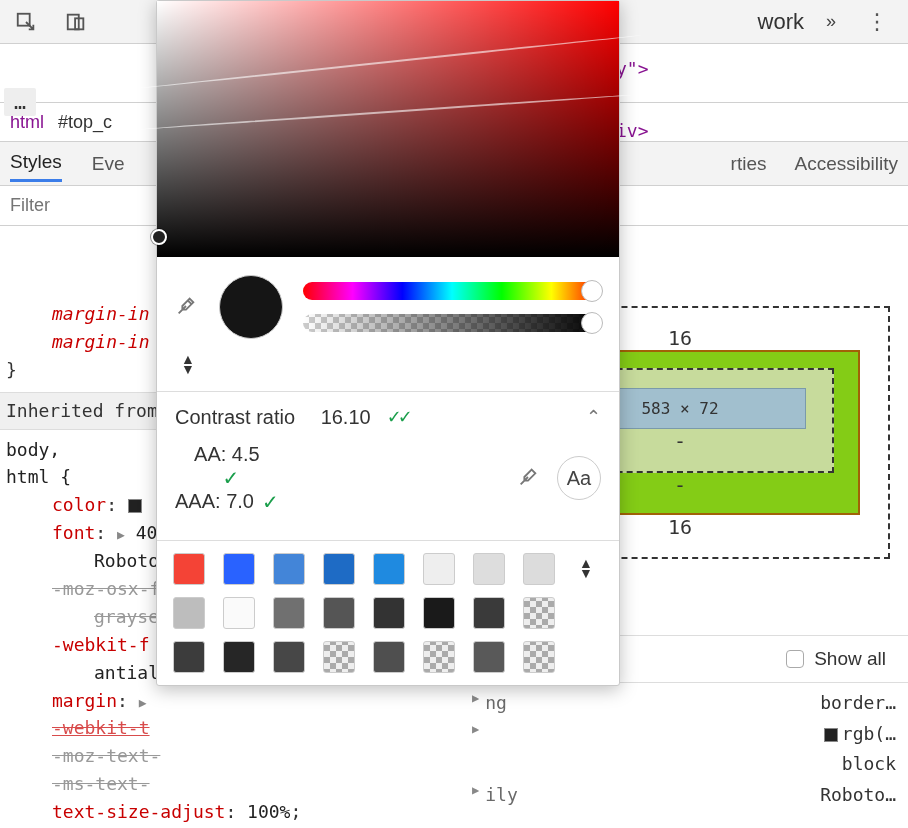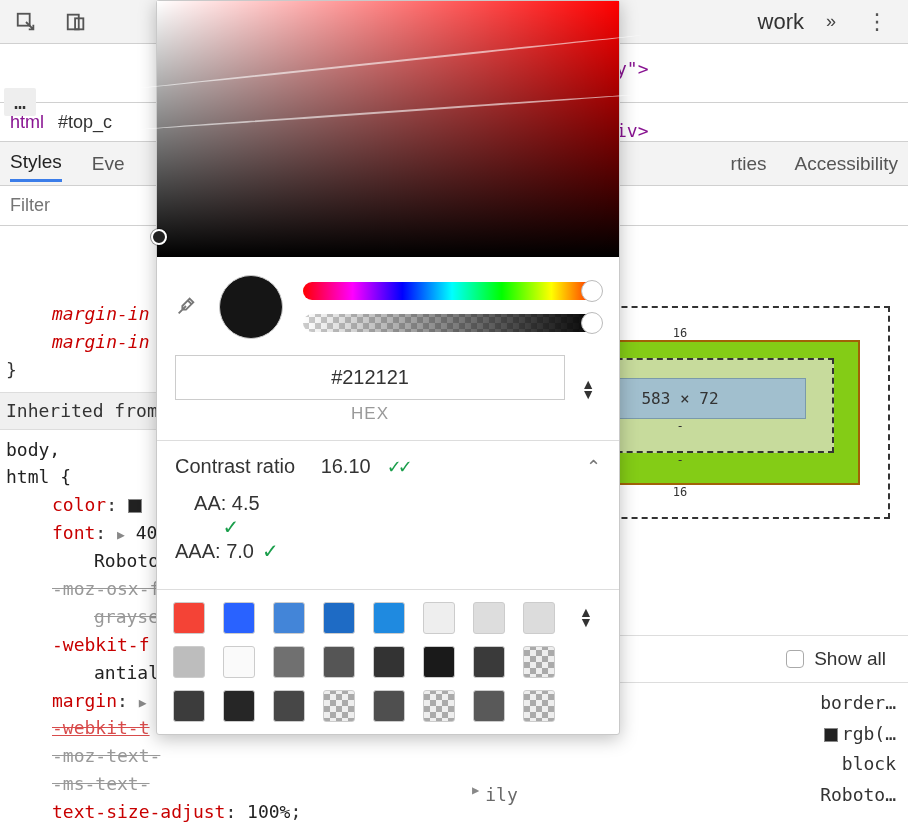--- a/index.html
+++ b/index.html
@@ -182,21 +182,21 @@
   .bm-margin {
     border:2px dashed #333; padding:18px 28px; text-align:center; font-family:Menlo,monospace;
     background:#fff; position:relative; font-size:16px;
   }
   .bm-border { border:2px solid #a16207; background:#84cc16; padding:16px 24px; position:relative;}
   .bm-padding { border:2px dashed #333; background:#c7db9c; padding:18px 26px; position:relative;}
   .bm-content { background:#a1bfce; border:1px solid #7a9aaa; padding:10px 18px; color:#333;}
   .bm-label { position:absolute; font-size:15px; color:#333;}
   .bm-border .bm-label { top:4px; left:8px;}
   .bm-padding .bm-label { top:4px; left:8px;}
-  .bm-num { font-size:12px; color:#333;}
+  .bm-num { font-size:20px; color:#333;}
 
   
   .show-all-row {
     position:absolute; left:460px; top:635px; right:0; display:flex; align-items:center;
     justify-content:flex-end; gap:10px; padding:12px 22px; font-size:19px; border-top:1px solid #ddd; border-bottom:1px solid #ddd;
     background:#fff;
   }
   .cbx { width:18px; height:18px; border:1px solid #aaa; border-radius:4px; background:#fff;}
   .computed-list {
     position:absolute; left:460px; top:680px; right:0; padding:8px 12px;
@@ -360,24 +360,20 @@
       <div class="slider hue-slider">
         <div class="slider-thumb"></div>
       </div>
       <div class="slider alpha-slider">
         <div class="slider-thumb"></div>
       </div>
     </div>
   </div>
 
   <div class="hex-row">
-    <div class="hex-col">
-      <input class="hex-input" value="#212121" style="">
-      <span class="hex-label">HEX</span>
-    </div>
     <div class="stepper">
         <span>▲</span>
         <span>▼</span>
       </div>
   </div>
 
   <div class="divider"></div>
 
   <div class="contrast-row">
     <span>Contrast ratio</span>&nbsp;
@@ -389,20 +385,28 @@
   <div style="display:flex; align-items:center; padding:0 18px 14px 18px;">
     <div>
       <div class="aa-row" style="padding:0;flex-direction:column;">
         <span>AA: 4.5</span>
         <span class="check">✓</span>
       </div>
       <div class="aa-row" style="padding:0;">
         <span>AAA: 7.0</span>
         <span class="check">✓</span>
       </div>
+    </div>
+    <div class="contrast-tools">
+      <div class="eyedrop">
+        <svg width="22" height="22" viewBox="0 0 24 24" fill="none" stroke="#777" stroke-width="2">
+          <path d="M4 20 L12 12 M16 4 L20 8 L12 16 L8 16 L8 12 Z"></path>
+        </svg>
+      </div>
+      <div class="circle-aa">Aa</div>
     </div>
   </div>
 
   <div class="divider"></div>
 
   <div class="palette-row" id="palette">
       <div class="pswatch" style="background: rgb(244, 67, 54);"></div>
       <div class="pswatch" style="background: rgb(41, 98, 255);"></div>
       <div class="pswatch" style="background: rgb(67, 133, 216);"></div>
       <div class="pswatch" style="background: rgb(30, 107, 197);"></div>

